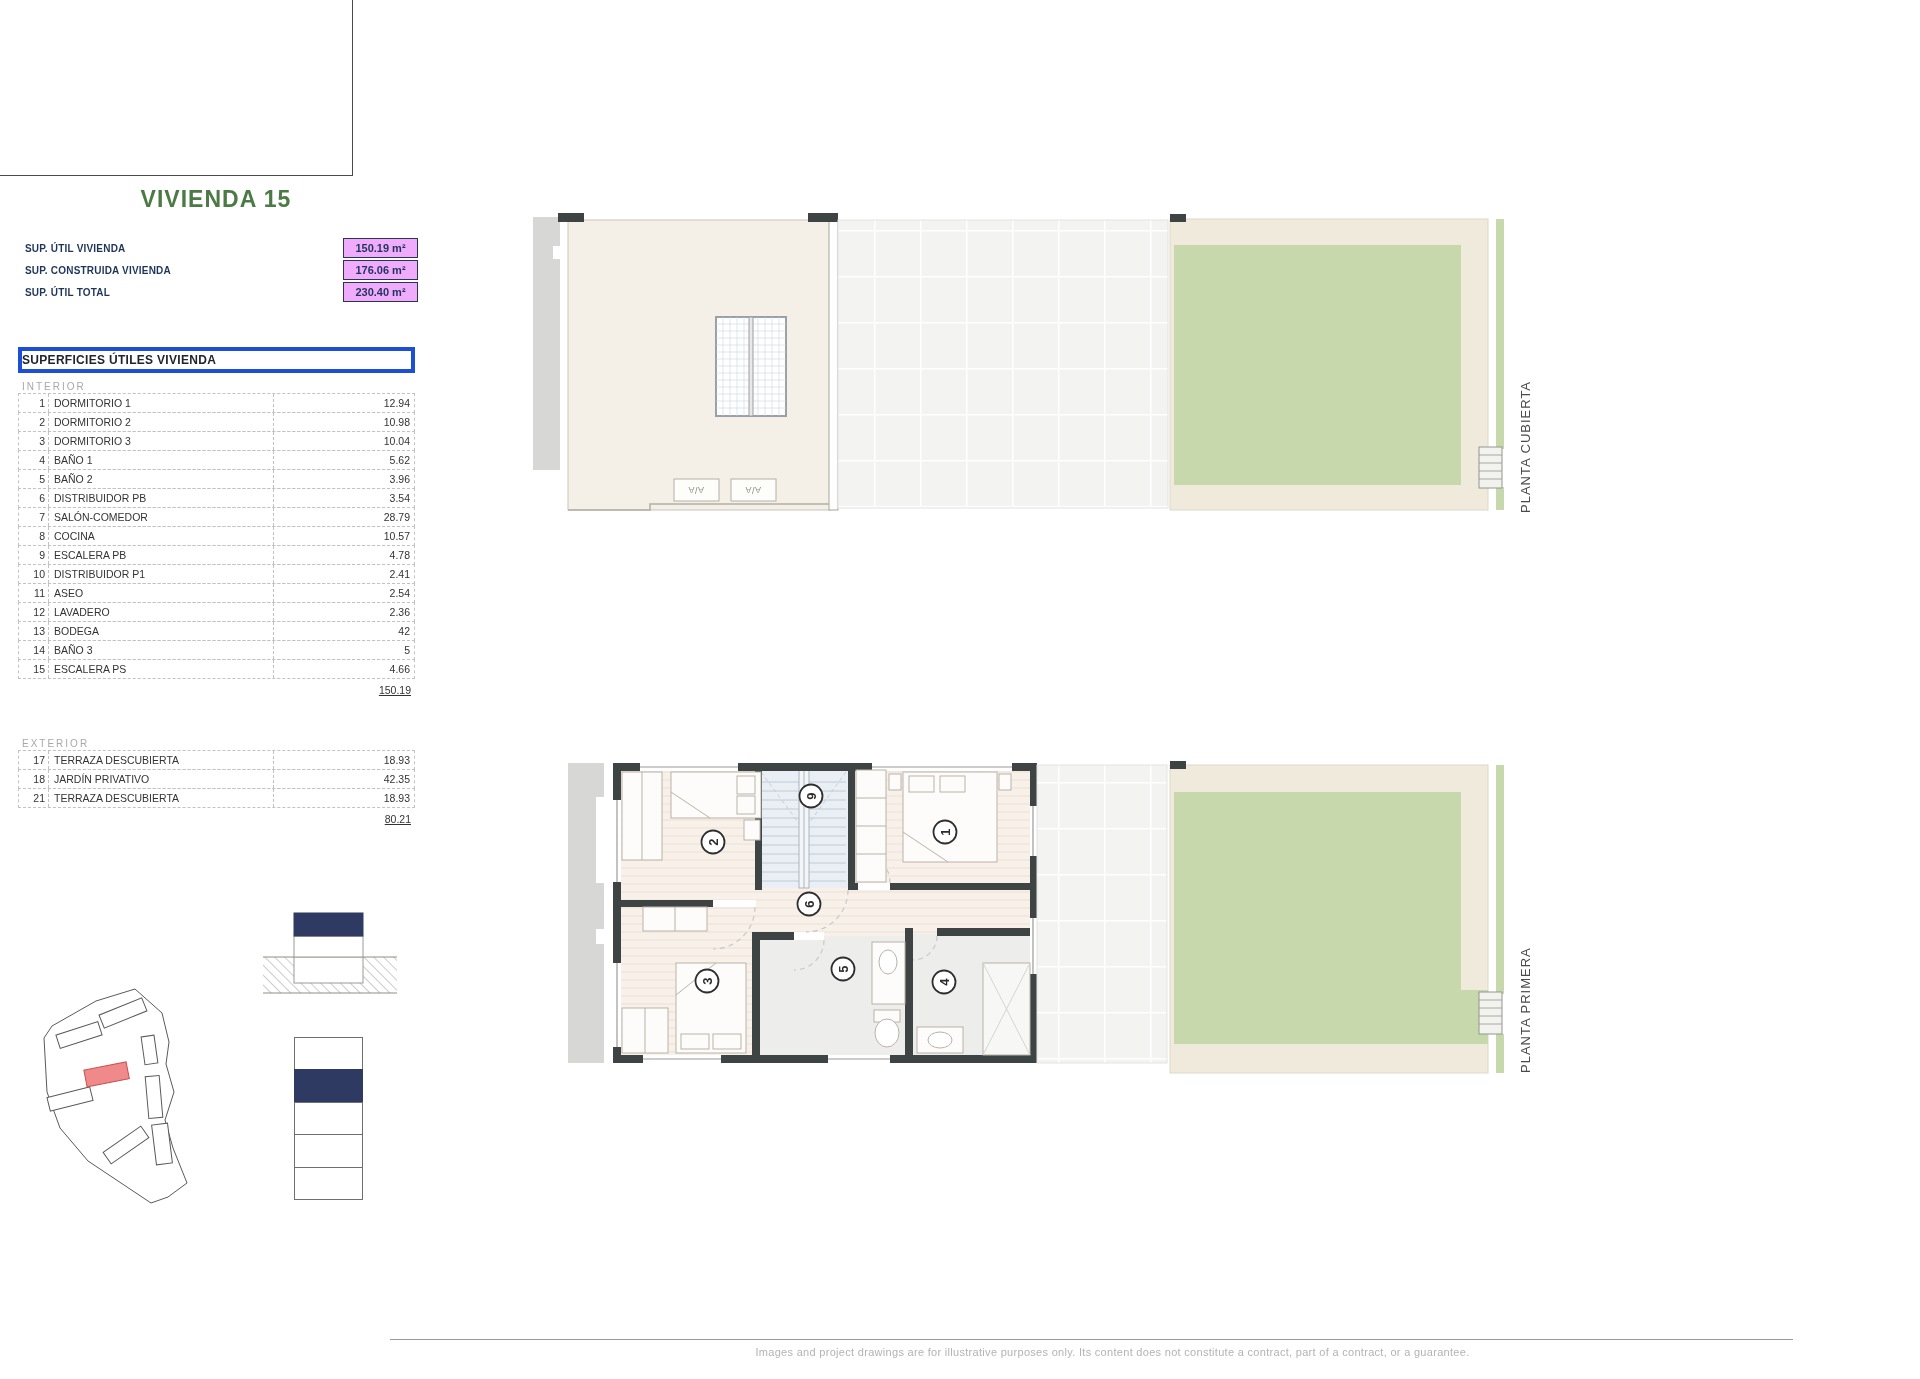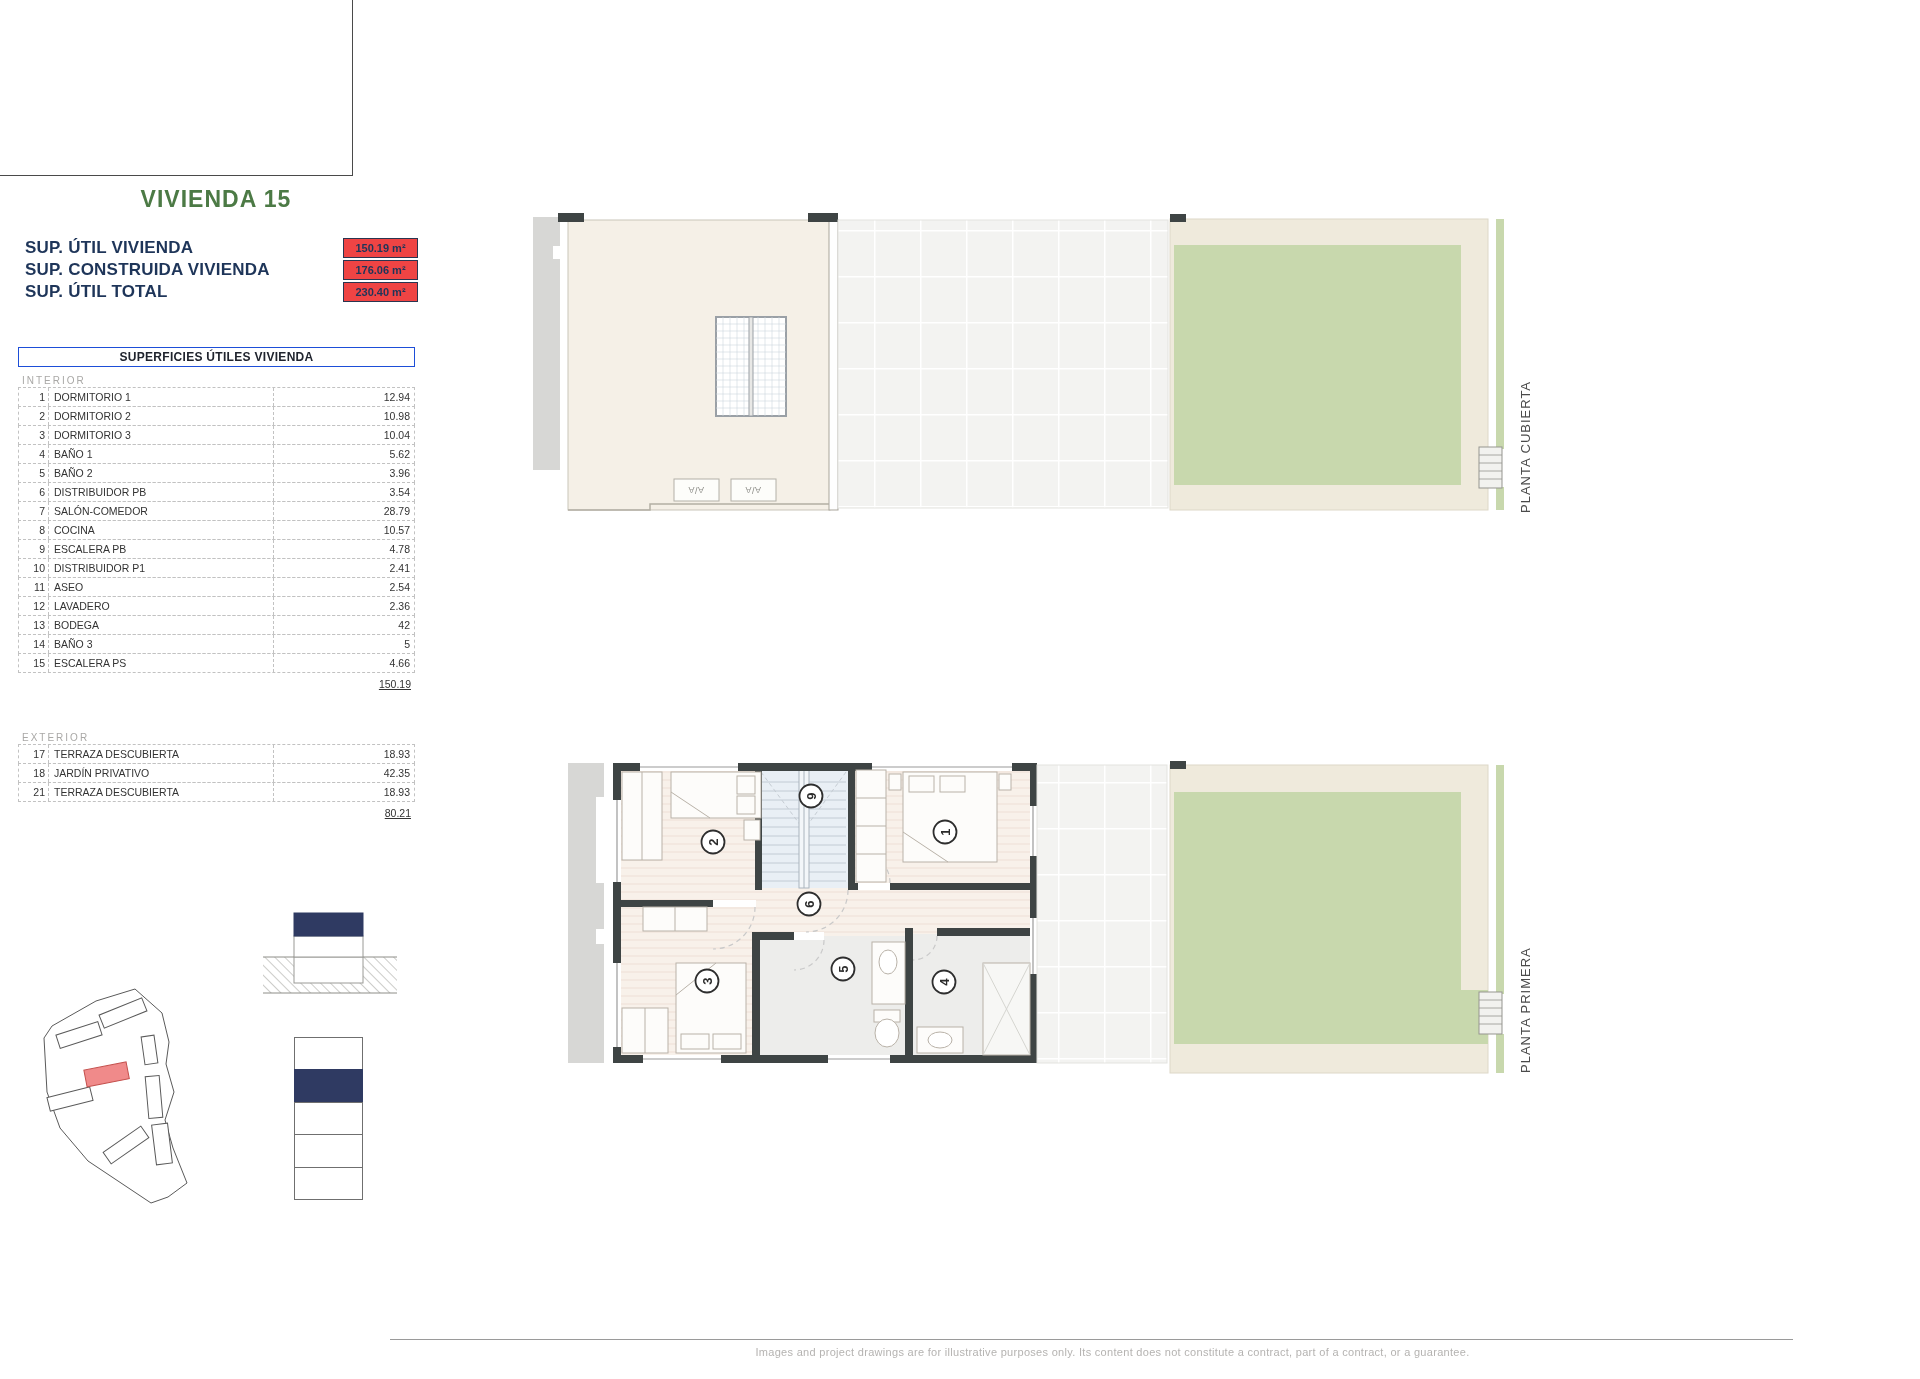--- a/index.html
+++ b/index.html
@@ -6,26 +6,26 @@
   .page{position:relative;width:1920px;height:1379px;background:#ffffff;overflow:hidden;
         font-family:"Liberation Sans",sans-serif;color:#333;}
   .abs{position:absolute;}
   
   .frame-v{left:352px;top:0;width:1px;height:176px;background:#4a4a4a;}
   .frame-h{left:0;top:175px;width:353px;height:1px;background:#4a4a4a;}
   .title{left:16px;top:186px;width:400px;text-align:center;font-size:23px;font-weight:bold;
          letter-spacing:1px;color:#4c7a45;}
   
   .srow{left:25px;width:393px;height:20px;display:flex;justify-content:space-between;align-items:center;}
-  .srow .lbl{font-size:17px;font-weight:bold;color:#1e3559;letter-spacing:.2px;}
+  .srow .lbl{font-size:10px;font-weight:bold;color:#1e3559;letter-spacing:.2px;}
   .srow .vbox{width:73px;height:18px;border:1px solid #2a3550;font-size:11px;font-weight:bold;
-              color:#1e3559;text-align:center;line-height:18px;background:#ef4444;}
+              color:#1e3559;text-align:center;line-height:18px;background:#f0abfc;}
   
   .tbl{left:18px;top:347px;width:397px;}
-  .tbl-head{height:18px;border:1px solid #1d4ed8;text-align:center;font-size:12px;font-weight:bold;
+  .tbl-head{height:18px;border:4px solid #1d4ed8;font-size:12px;font-weight:bold;
             color:#20242e;line-height:18px;letter-spacing:.3px;}
   .sec-lbl{margin:8px 0 2px 4px;font-size:10px;color:#a9a8a6;letter-spacing:2px;}
   .trow{display:flex;align-items:stretch;height:18px;border:1px dashed #c2c2c2;margin-top:-1px;
         font-size:10.5px;color:#333;}
   .trow .n{width:26px;text-align:right;padding-right:3px;display:flex;align-items:center;justify-content:flex-end;}
   .trow .nm{flex:1;border-left:1px dashed #c2c2c2;padding-left:5px;display:flex;align-items:center;}
   .trow .v{width:136px;text-align:right;padding-right:4px;border-left:1px dashed #c2c2c2;
            display:flex;align-items:center;justify-content:flex-end;}
   .ttotal{text-align:right;padding-right:4px;font-size:10.5px;color:#333;margin-top:5px;text-decoration:underline;}
   

